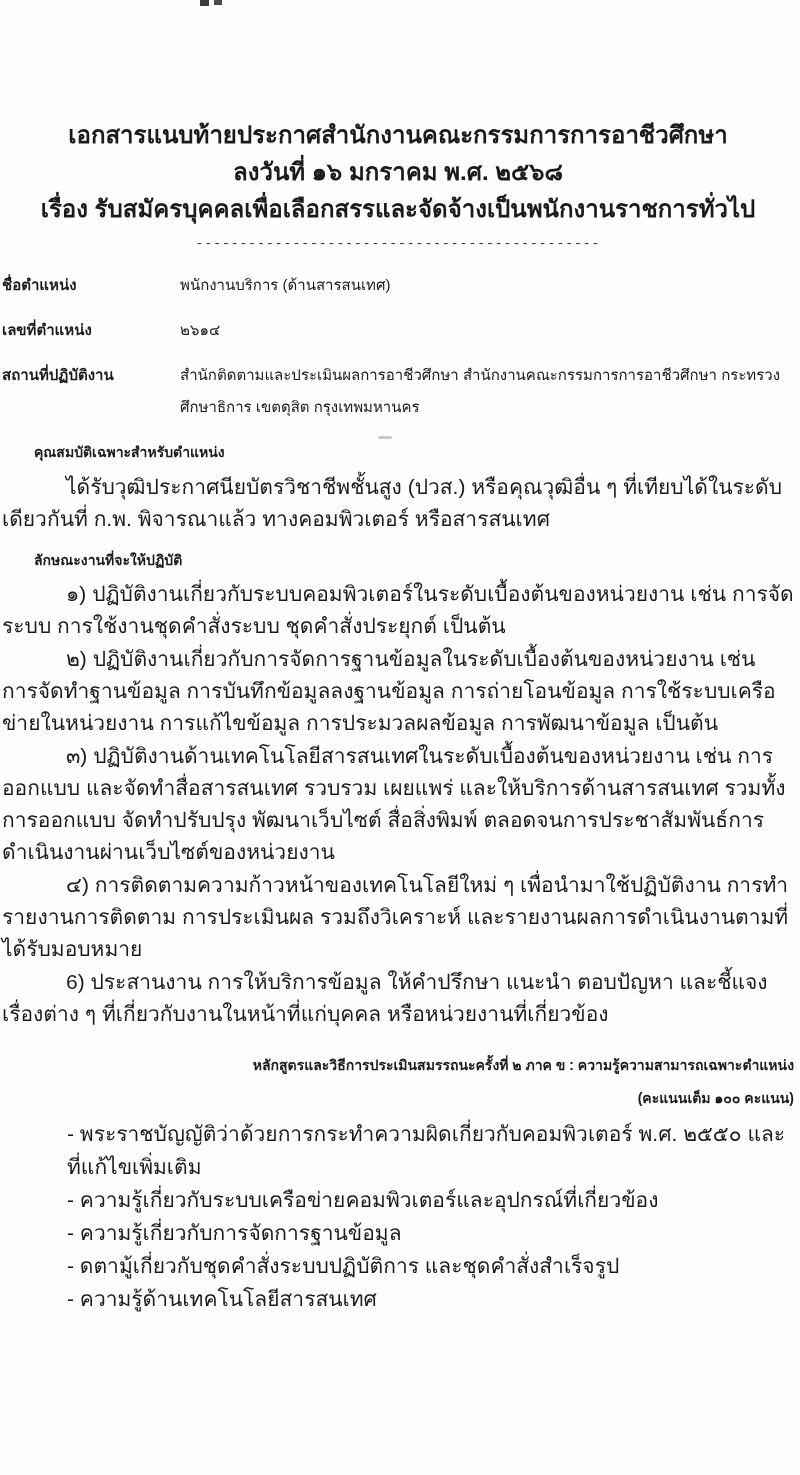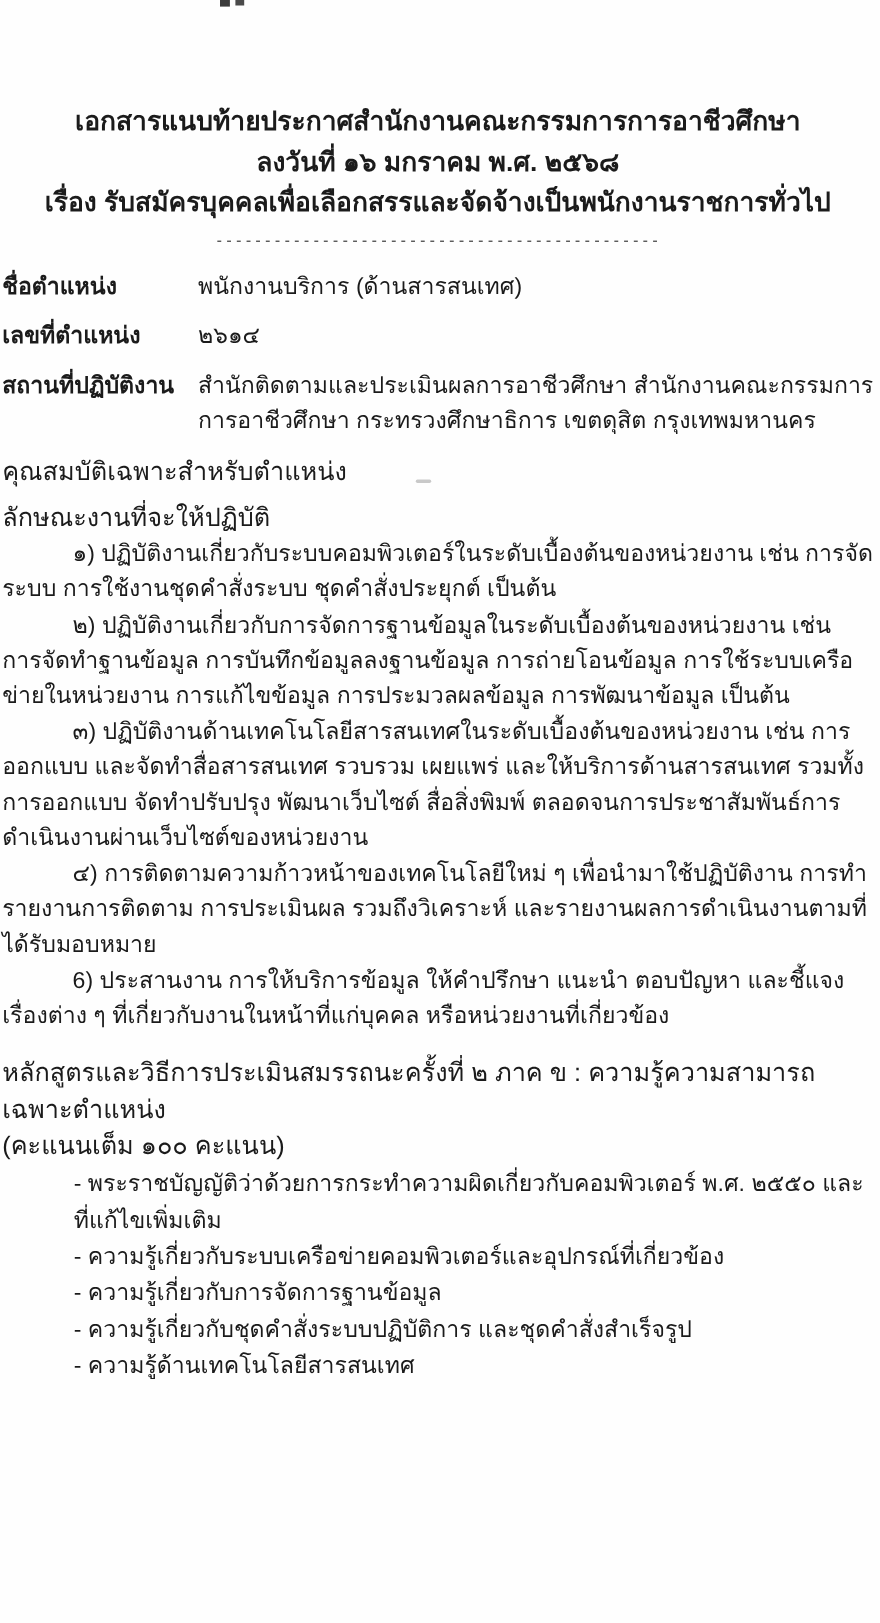--- a/index.html
+++ b/index.html
@@ -7,57 +7,57 @@
     width: 800px;
     background: #ffffff;
     font-family: "Liberation Sans", "DejaVu Sans", sans-serif;
     color: #1b1b1b;
   }
   .page {
     position: relative;
     width: 800px;
     height: 1475px;
     background: #fefefe;
-    padding: 92px 6px 0 2px;
+    padding: 116px 6px 0 2px;
     overflow: hidden;
   }
   
   .artifact-top-1 { position: absolute; top: 0; left: 200px; width: 9px; height: 6px; background: #3a3a3a; }
   .artifact-top-2 { position: absolute; top: 0; left: 214px; width: 8px; height: 5px; background: #4a4a4a; }
   .artifact-smudge { position: absolute; top: 436px; left: 378px; width: 14px; height: 3px; background: #c9c9c9; border-radius: 2px; }
 
   .doc-header { text-align: center; font-weight: bold; font-size: 24px; line-height: 37px; }
   .separator-line {
     text-align: center;
     font-size: 13px;
     letter-spacing: 1px;
     line-height: 18px;
     margin-top: 8px;
     color: #2a2a2a;
     font-family: "Liberation Mono", "DejaVu Sans Mono", monospace;
   }
 
-  .info-table { margin-top: 16px; font-size: 21px; }
+  .info-table { margin-top: 16px; font-size: 15px; }
   .info-row { display: flex; align-items: flex-start; margin-bottom: 13px; }
   .info-label { font-weight: bold; flex: 0 0 178px; line-height: 32px; }
   .info-value { flex: 1; line-height: 32px; }
 
   .section { margin-top: 9px; }
-  .section-heading { font-weight: normal; font-size: 23px; line-height: 33px; }
+  .section-heading { font-weight: bold; font-size: 14px; line-height: 33px; margin-left: 32px; }
   .para {
     font-size: 21px;
     line-height: 32px;
     text-indent: 64px;
     text-align: left;
     margin: 2px 0;
   }
   .duties .para { margin: 1px 0; }
 
   .assessment { margin-top: 19px; }
-  .assessment .section-heading { line-height: 33px; }
+  .assessment .section-heading { line-height: 33px; text-align: right; }
   .topic-list { margin-top: 2px; }
   .topic-item {
     font-size: 21px;
     line-height: 33px;
     padding-left: 65px;
   }
 </style>
 </head>
 <body>
 
@@ -85,36 +85,37 @@
       <div class="info-value">๒๖๑๔</div>
     </div>
     <div class="info-row">
       <div class="info-label">สถานที่ปฏิบัติงาน</div>
       <div class="info-value">สำนักติดตามและประเมินผลการอาชีวศึกษา สำนักงานคณะกรรมการการอาชีวศึกษา กระทรวงศึกษาธิการ เขตดุสิต กรุงเทพมหานคร</div>
     </div>
   </div>
 
   <div class="section">
     <div class="section-heading">คุณสมบัติเฉพาะสำหรับตำแหน่ง</div>
+    <p class="para">ได้รับวุฒิประกาศนียบัตรวิชาชีพชั้นสูง (ปวส.) หรือคุณวุฒิอื่น ๆ ที่เทียบได้ในระดับเดียวกันที่ ก.พ. พิจารณาแล้ว ทางคอมพิวเตอร์ หรือสารสนเทศ</p>
   </div>
 
   <div class="section duties">
     <div class="section-heading">ลักษณะงานที่จะให้ปฏิบัติ</div>
     <p class="para">๑) ปฏิบัติงานเกี่ยวกับระบบคอมพิวเตอร์ในระดับเบื้องต้นของหน่วยงาน เช่น การจัดระบบ การใช้งานชุดคำสั่งระบบ ชุดคำสั่งประยุกต์ เป็นต้น</p>
     <p class="para">๒) ปฏิบัติงานเกี่ยวกับการจัดการฐานข้อมูลในระดับเบื้องต้นของหน่วยงาน เช่น การจัดทำฐานข้อมูล การบันทึกข้อมูลลงฐานข้อมูล การถ่ายโอนข้อมูล การใช้ระบบเครือข่ายในหน่วยงาน การแก้ไขข้อมูล การประมวลผลข้อมูล การพัฒนาข้อมูล เป็นต้น</p>
     <p class="para">๓) ปฏิบัติงานด้านเทคโนโลยีสารสนเทศในระดับเบื้องต้นของหน่วยงาน เช่น การออกแบบ และจัดทำสื่อสารสนเทศ รวบรวม เผยแพร่ และให้บริการด้านสารสนเทศ รวมทั้งการออกแบบ จัดทำปรับปรุง พัฒนาเว็บไซต์ สื่อสิ่งพิมพ์ ตลอดจนการประชาสัมพันธ์การดำเนินงานผ่านเว็บไซต์ของหน่วยงาน</p>
     <p class="para">๔) การติดตามความก้าวหน้าของเทคโนโลยีใหม่ ๆ เพื่อนำมาใช้ปฏิบัติงาน การทำรายงานการติดตาม การประเมินผล รวมถึงวิเคราะห์ และรายงานผลการดำเนินงานตามที่ได้รับมอบหมาย</p>
     <p class="para">6) ประสานงาน การให้บริการข้อมูล ให้คำปรึกษา แนะนำ ตอบปัญหา และชี้แจงเรื่องต่าง ๆ ที่เกี่ยวกับงานในหน้าที่แก่บุคคล หรือหน่วยงานที่เกี่ยวข้อง</p>
   </div>
 
   <div class="assessment">
     <div class="section-heading">หลักสูตรและวิธีการประเมินสมรรถนะครั้งที่ ๒ ภาค ข : ความรู้ความสามารถเฉพาะตำแหน่ง</div>
     <div class="section-heading">(คะแนนเต็ม ๑๐๐ คะแนน)</div>
     <div class="topic-list">
       <div class="topic-item">- พระราชบัญญัติว่าด้วยการกระทำความผิดเกี่ยวกับคอมพิวเตอร์ พ.ศ. ๒๕๕๐ และที่แก้ไขเพิ่มเติม</div>
       <div class="topic-item">- ความรู้เกี่ยวกับระบบเครือข่ายคอมพิวเตอร์และอุปกรณ์ที่เกี่ยวข้อง</div>
       <div class="topic-item">- ความรู้เกี่ยวกับการจัดการฐานข้อมูล</div>
-      <div class="topic-item">- ความรู้เกี่ยวกับชุดคำสั่งระบบปฏิบัติการ และชุดคำสั่งสำเร็จรูป</div>
+      <div class="topic-item">- ดตามู้เกี่ยวกับชุดคำสั่งระบบปฏิบัติการ และชุดคำสั่งสำเร็จรูป</div>
       <div class="topic-item">- ความรู้ด้านเทคโนโลยีสารสนเทศ</div>
     </div>
   </div>
 
 </div>
 
 </body></html>

